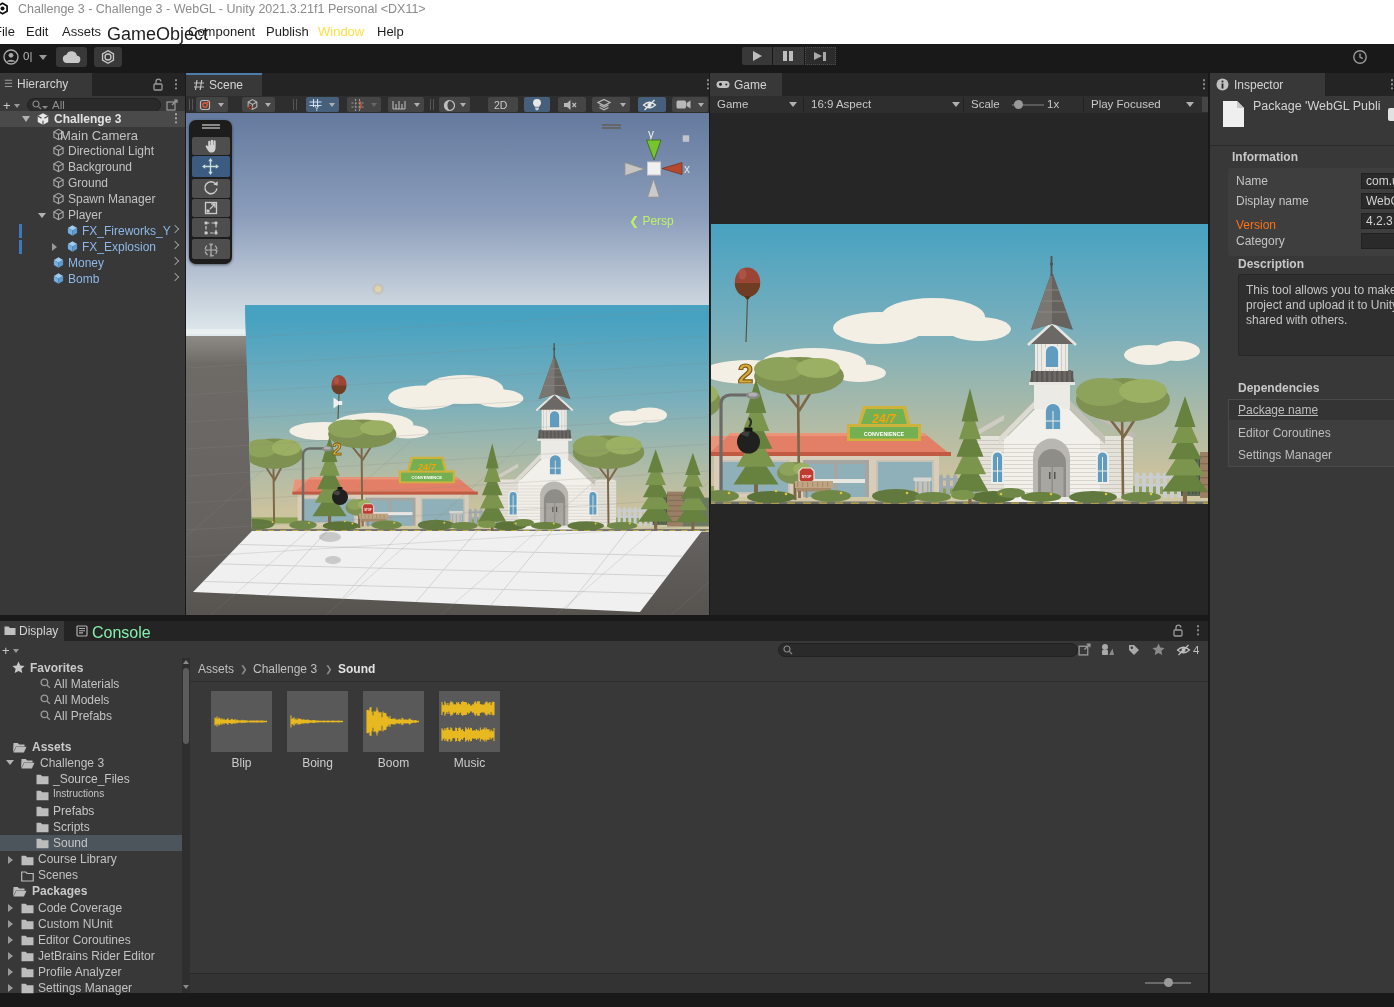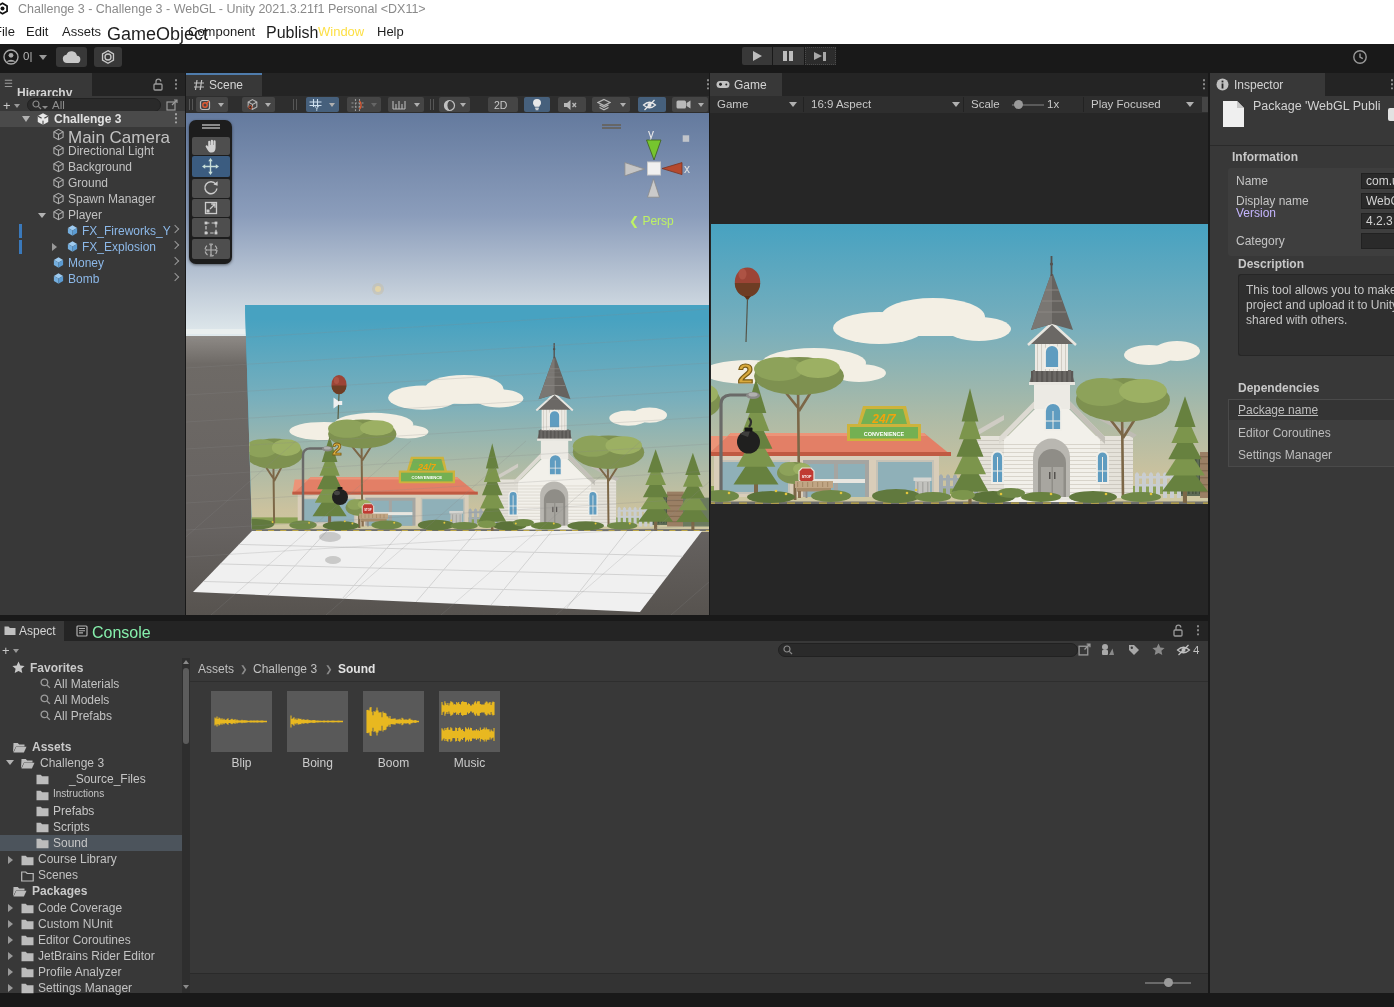--- a/index.html
+++ b/index.html
@@ -9,21 +9,21 @@
 <path fill="#111" d="M12 2 L20.7 7 L20.7 17 L12 22 L3.3 17 L3.3 7 Z M12 5.2 L6.1 8.6 L6.1 15.4 L12 18.8 L17.9 15.4 L17.9 8.6 Z" fill-rule="evenodd"></path>
 <circle cx="12" cy="12" r="3.2" fill="#111"></circle>
   </svg>
 <div style="position:absolute;left:18px;top:2px;font-size:12.5px;color:#8a8a8a;font-weight:normal;white-space:nowrap;">Challenge 3 - Challenge 3 - WebGL - Unity 2021.3.21f1 Personal  &lt;DX11&gt;</div>
 <div style="position:absolute;left:0px;top:17px;width:1394px;height:27px;background:#ffffff"></div>
 <div style="position:absolute;left:-6px;top:24px;font-size:13px;color:#1e1e1e;font-weight:normal;white-space:nowrap;">File</div>
 <div style="position:absolute;left:26px;top:24px;font-size:13px;color:#1e1e1e;font-weight:normal;white-space:nowrap;">Edit</div>
 <div style="position:absolute;left:62px;top:24px;font-size:13px;color:#1e1e1e;font-weight:normal;white-space:nowrap;">Assets</div>
 <div style="position:absolute;left:107px;top:24px;font-size:18px;color:#1e1e1e;font-weight:normal;white-space:nowrap;">GameObject</div>
 <div style="position:absolute;left:188px;top:24px;font-size:13px;color:#1e1e1e;font-weight:normal;white-space:nowrap;text-align:center;">Component</div>
-<div style="position:absolute;left:266px;top:24px;font-size:16px;color:#1e1e1e;font-weight:normal;white-space:nowrap;">Publish</div>
+<div style="position:absolute;left:266px;top:24px;font-size:13px;color:#1e1e1e;font-weight:normal;white-space:nowrap;">Publish</div>
 <div style="position:absolute;left:318px;top:24px;font-size:13px;color:#fde047;font-weight:normal;white-space:nowrap;">Window</div>
 <div style="position:absolute;left:377px;top:24px;font-size:13px;color:#1e1e1e;font-weight:normal;white-space:nowrap;">Help</div>
 <div style="position:absolute;left:0px;top:44px;width:1394px;height:27px;background:#191919"></div>
 <svg style="position:absolute;left:3px;top:49px" width="16" height="16" viewBox="0 0 16 16">
 <circle cx="8" cy="8" r="7" fill="none" stroke="#a8a8a8" stroke-width="1.4"></circle>
 <circle cx="8" cy="6.3" r="2.4" fill="#a8a8a8"></circle>
 <path d="M3.2 12.8 Q8 8.7 12.8 12.8" fill="#a8a8a8"></path>
   </svg>
 <div style="position:absolute;left:23px;top:50px;font-size:11.5px;color:#b5b5b5;font-weight:normal;white-space:nowrap;">0|</div>
 <div style="position:absolute;left:39px;top:55px;width:0;height:0;border-left:4px solid transparent;border-right:4px solid transparent;border-top:5px solid #999"></div>
@@ -50,21 +50,21 @@
   </svg>
 <div style="position:absolute;left:0px;top:71px;width:1394px;height:2px;background:#191919"></div>
 <div style="position:absolute;left:185px;top:71px;width:1px;height:546px;background:#191919"></div>
 <div style="position:absolute;left:709px;top:71px;width:1px;height:546px;background:#191919"></div>
 <div style="position:absolute;left:1208px;top:71px;width:2px;height:922px;background:#191919"></div>
 <div style="position:absolute;left:0px;top:615px;width:1208px;height:6px;background:#191919"></div>
 <div style="position:absolute;left:0px;top:993px;width:1394px;height:14px;background:#191919"></div>
 <div style="position:absolute;left:0px;top:73px;width:185px;height:23px;background:#242424"></div>
 <div style="position:absolute;left:0px;top:73px;width:92px;height:23px;background:#383838"></div>
 <div style="position:absolute;left:4px;top:78px;font-size:10px;color:#9a9a9a;font-weight:normal;white-space:nowrap;">☰</div>
-<div style="position:absolute;left:17px;top:77px;font-size:12px;color:#d4d4d4;font-weight:bold;white-space:nowrap;margin-top:9px;">Hierarchy</div>
+<div style="position:absolute;left:17px;top:77px;font-size:12px;color:#d4d4d4;font-weight:normal;white-space:nowrap;">Hierarchy</div>
 <svg style="position:absolute;left:152px;top:78px" width="12" height="13" viewBox="0 0 12 13">
 <rect x="2" y="6" width="8" height="6" rx="1" fill="none" stroke="#9a9a9a" stroke-width="1.3"></rect>
 <path d="M4 6 V3.5 a2.4 2.4 0 0 1 4.8 0" fill="none" stroke="#9a9a9a" stroke-width="1.3"></path>
   </svg>
 <div style="position:absolute;left:170px;top:77px;font-size:12px;color:#9a9a9a;font-weight:bold;white-space:nowrap;">⋮</div>
 <div style="position:absolute;left:0px;top:96px;width:185px;height:17px;background:#383838"></div>
 <div style="position:absolute;left:3px;top:98px;font-size:13px;color:#c8c8c8;font-weight:normal;white-space:nowrap;">+</div>
 <div style="position:absolute;left:14px;top:104px;width:0;height:0;border-left:3.5px solid transparent;border-right:3.5px solid transparent;border-top:4.5px solid #999"></div>
 <div style="position:absolute;left:27px;top:98px;width:134px;height:14px;background:#2a2a2a;border-radius:7px;border:1px solid #212121"></div>
 <svg style="position:absolute;left:32px;top:100px" width="10" height="10" viewBox="0 0 10 10">
@@ -84,21 +84,21 @@
 <path fill="#e8e8e8" d="M12 2 L21 7 L21 17 L12 22 L3 17 L3 7 Z"></path>
 <path stroke="#454545" stroke-width="1.8" fill="none" d="M12 22 L12 12 M12 12 L3.6 7.2 M12 12 L20.4 7.2"></path>
 <path fill="#e8e8e8" d="M12 9 L14.8 10.6 L14.8 13.8 L12 15.4 L9.2 13.8 L9.2 10.6 Z"></path>
   </svg>
 <div style="position:absolute;left:54px;top:112px;font-size:12px;color:#e2e2e2;font-weight:bold;white-space:nowrap;">Challenge 3</div>
 <div style="position:absolute;left:170px;top:111px;font-size:12px;color:#b0b0b0;font-weight:bold;white-space:nowrap;">⋮</div>
 <svg style="position:absolute;left:52px;top:128px" width="13" height="13" viewBox="0 0 24 24">
 <path fill="none" stroke="#adadad" stroke-width="2" d="M12 2.5 L20.5 7.2 L20.5 16.8 L12 21.5 L3.5 16.8 L3.5 7.2 Z"></path>
 <path fill="none" stroke="#adadad" stroke-width="2" d="M3.5 7.2 L12 12 L20.5 7.2 M12 12 L12 21.5"></path>
   </svg>
-<div style="position:absolute;left:68px;top:128px;font-size:17px;color:#c2c2c2;font-weight:normal;white-space:nowrap;">Main Camera</div>
+<div style="position:absolute;left:60px;top:128px;font-size:13px;color:#c2c2c2;font-weight:normal;white-space:nowrap;">Main Camera</div>
 <svg style="position:absolute;left:52px;top:144px" width="13" height="13" viewBox="0 0 24 24">
 <path fill="none" stroke="#adadad" stroke-width="2" d="M12 2.5 L20.5 7.2 L20.5 16.8 L12 21.5 L3.5 16.8 L3.5 7.2 Z"></path>
 <path fill="none" stroke="#adadad" stroke-width="2" d="M3.5 7.2 L12 12 L20.5 7.2 M12 12 L12 21.5"></path>
   </svg>
 <div style="position:absolute;left:68px;top:144px;font-size:12px;color:#c2c2c2;font-weight:normal;white-space:nowrap;">Directional Light</div>
 <svg style="position:absolute;left:52px;top:160px" width="13" height="13" viewBox="0 0 24 24">
 <path fill="none" stroke="#adadad" stroke-width="2" d="M12 2.5 L20.5 7.2 L20.5 16.8 L12 21.5 L3.5 16.8 L3.5 7.2 Z"></path>
 <path fill="none" stroke="#adadad" stroke-width="2" d="M3.5 7.2 L12 12 L20.5 7.2 M12 12 L12 21.5"></path>
   </svg>
 <div style="position:absolute;left:68px;top:160px;font-size:12px;color:#c2c2c2;font-weight:normal;white-space:nowrap;">Background</div>
@@ -703,42 +703,42 @@
 <div style="position:absolute;left:1388px;top:108px;width:6px;height:13px;background:#e2e2e2;border-radius:2px 0 0 2px"></div>
 <div style="position:absolute;left:1210px;top:145px;width:184px;height:1px;background:#2a2a2a"></div>
 <div style="position:absolute;left:1232px;top:150px;font-size:12px;color:#c8c8c8;font-weight:bold;white-space:nowrap;">Information</div>
 <div style="position:absolute;left:1228px;top:168px;width:166px;height:88px;background:#3e3e3e;border-radius:3px 0 0 3px"></div>
 <div style="position:absolute;left:1236px;top:174px;font-size:12px;color:#c4c4c4;font-weight:normal;white-space:nowrap;">Name</div>
 <div style="position:absolute;left:1361px;top:173px;width:33px;height:16px;background:#2a2a2a;border:1px solid #212121;border-right:none"></div>
 <div style="position:absolute;left:1366px;top:174px;font-size:12px;color:#d2d2d2;font-weight:normal;white-space:nowrap;">com.u</div>
 <div style="position:absolute;left:1236px;top:194px;font-size:12px;color:#c4c4c4;font-weight:normal;white-space:nowrap;">Display name</div>
 <div style="position:absolute;left:1361px;top:193px;width:33px;height:16px;background:#2a2a2a;border:1px solid #212121;border-right:none"></div>
 <div style="position:absolute;left:1366px;top:194px;font-size:12px;color:#d2d2d2;font-weight:normal;white-space:nowrap;">WebG</div>
-<div style="position:absolute;left:1236px;top:206px;font-size:12px;color:#c4b5fd;font-weight:normal;white-space:nowrap;">Version</div>
+<div style="position:absolute;left:1236px;top:218px;font-size:12px;color:#f97316;font-weight:normal;white-space:nowrap;">Version</div>
 <div style="position:absolute;left:1361px;top:213px;width:33px;height:16px;background:#2a2a2a;border:1px solid #212121;border-right:none"></div>
 <div style="position:absolute;left:1366px;top:214px;font-size:12px;color:#d2d2d2;font-weight:normal;white-space:nowrap;">4.2.3</div>
 <div style="position:absolute;left:1236px;top:234px;font-size:12px;color:#c4c4c4;font-weight:normal;white-space:nowrap;">Category</div>
 <div style="position:absolute;left:1361px;top:233px;width:33px;height:16px;background:#2a2a2a;border:1px solid #212121;border-right:none"></div>
 <div style="position:absolute;left:1238px;top:257px;font-size:12px;color:#c8c8c8;font-weight:bold;white-space:nowrap;">Description</div>
 <div style="position:absolute;left:1238px;top:274px;width:156px;height:82px;background:#2f2f2f;border:1px solid #262626;border-right:none;border-radius:3px 0 0 3px"></div>
 <div style="position:absolute;left:1246px;top:283px;font-size:12px;color:#c6c6c6;font-weight:normal;white-space:nowrap;">This tool allows you to make</div>
 <div style="position:absolute;left:1246px;top:298px;font-size:12px;color:#c6c6c6;font-weight:normal;white-space:nowrap;">project and upload it to Unity</div>
 <div style="position:absolute;left:1246px;top:313px;font-size:12px;color:#c6c6c6;font-weight:normal;white-space:nowrap;">shared with others.</div>
 <div style="position:absolute;left:1238px;top:381px;font-size:12px;color:#c8c8c8;font-weight:bold;white-space:nowrap;">Dependencies</div>
 <div style="position:absolute;left:1228px;top:399px;width:166px;height:68px;background:#3e3e3e;border:1px solid #4a4a4a;border-right:none"></div>
 <div style="position:absolute;left:1229px;top:400px;width:165px;height:20px;background:#343434"></div>
 <div style="position:absolute;left:1238px;top:403px;font-size:12px;color:#bebebe;font-weight:normal;white-space:nowrap;text-decoration:underline;">Package name</div>
 <div style="position:absolute;left:1238px;top:426px;font-size:12px;color:#bebebe;font-weight:normal;white-space:nowrap;">Editor Coroutines</div>
 <div style="position:absolute;left:1238px;top:448px;font-size:12px;color:#bebebe;font-weight:normal;white-space:nowrap;">Settings Manager</div>
 <div style="position:absolute;left:0px;top:621px;width:1208px;height:20px;background:#242424"></div>
 <div style="position:absolute;left:0px;top:621px;width:64px;height:20px;background:#383838"></div>
 <svg style="position:absolute;left:4px;top:625px" width="12" height="11" viewBox="0 0 12 11">
 <path d="M0.5 1.5 h4 l1.5 1.5 h5.5 v7 h-11 Z" fill="#c0c0c0"></path>
   </svg>
-<div style="position:absolute;left:19px;top:624px;font-size:12px;color:#d4d4d4;font-weight:normal;white-space:nowrap;">Aspect</div>
+<div style="position:absolute;left:19px;top:624px;font-size:12px;color:#d4d4d4;font-weight:normal;white-space:nowrap;">Display</div>
 <svg style="position:absolute;left:76px;top:625px" width="12" height="12" viewBox="0 0 12 12">
 <rect x="1" y="1" width="10" height="10" rx="1" fill="none" stroke="#b0b0b0" stroke-width="1.2"></rect>
 <path stroke="#b0b0b0" stroke-width="1.1" d="M3 3.5 H9 M3 5.7 H9 M3 7.9 H7"></path>
   </svg>
 <div style="position:absolute;left:92px;top:624px;font-size:16px;color:#86efac;font-weight:normal;white-space:nowrap;">Console</div>
 <svg style="position:absolute;left:1172px;top:624px" width="12" height="13" viewBox="0 0 12 13">
 <rect x="2" y="6" width="8" height="6" rx="1" fill="none" stroke="#9a9a9a" stroke-width="1.3"></rect>
 <path d="M4 6 V3.5 a2.4 2.4 0 0 1 4.8 0" fill="none" stroke="#9a9a9a" stroke-width="1.3"></path>
   </svg>
 <div style="position:absolute;left:1192px;top:623px;font-size:12px;color:#9a9a9a;font-weight:bold;white-space:nowrap;">⋮</div>
@@ -813,21 +813,21 @@
 <div style="position:absolute;left:32px;top:740px;font-size:12px;color:#cacaca;font-weight:bold;white-space:nowrap;">Assets</div>
 <div style="position:absolute;left:6px;top:760px;width:0;height:0;border-left:4px solid transparent;border-right:4px solid transparent;border-top:5.5px solid #b2b2b2"></div>
 <svg style="position:absolute;left:21px;top:758px" width="14" height="11" viewBox="0 0 14 11">
 <path d="M0.5 1 h4.2 l1.5 1.5 h5.3 v2 h-8.5 l-3 6 Z" fill="#bcbcbc"></path>
 <path d="M3.2 4.8 h10.3 l-2.6 5.7 h-10.3 Z" fill="#bcbcbc"></path>
   </svg>
 <div style="position:absolute;left:40px;top:756px;font-size:12px;color:#c2c2c2;font-weight:normal;white-space:nowrap;">Challenge 3</div>
 <svg style="position:absolute;left:36px;top:774px" width="13" height="11" viewBox="0 0 13 11">
 <path d="M0.5 0.8 h4.2 l1.5 1.5 h6.3 v8 h-12 Z" fill="#bcbcbc"></path>
   </svg>
-<div style="position:absolute;left:53px;top:772px;font-size:12px;color:#c6c6c6;font-weight:normal;white-space:nowrap;margin-left:16px;">_Source_Files</div>
+<div style="position:absolute;left:53px;top:772px;font-size:12px;color:#c6c6c6;font-weight:normal;white-space:nowrap;">_Source_Files</div>
 <svg style="position:absolute;left:36px;top:790px" width="13" height="11" viewBox="0 0 13 11">
 <path d="M0.5 0.8 h4.2 l1.5 1.5 h6.3 v8 h-12 Z" fill="#bcbcbc"></path>
   </svg>
 <div style="position:absolute;left:53px;top:788px;font-size:10px;color:#c6c6c6;font-weight:normal;white-space:nowrap;">Instructions</div>
 <svg style="position:absolute;left:36px;top:806px" width="13" height="11" viewBox="0 0 13 11">
 <path d="M0.5 0.8 h4.2 l1.5 1.5 h6.3 v8 h-12 Z" fill="#bcbcbc"></path>
   </svg>
 <div style="position:absolute;left:53px;top:804px;font-size:12px;color:#c6c6c6;font-weight:normal;white-space:nowrap;">Prefabs</div>
 <svg style="position:absolute;left:36px;top:822px" width="13" height="11" viewBox="0 0 13 11">
 <path d="M0.5 0.8 h4.2 l1.5 1.5 h6.3 v8 h-12 Z" fill="#bcbcbc"></path>

